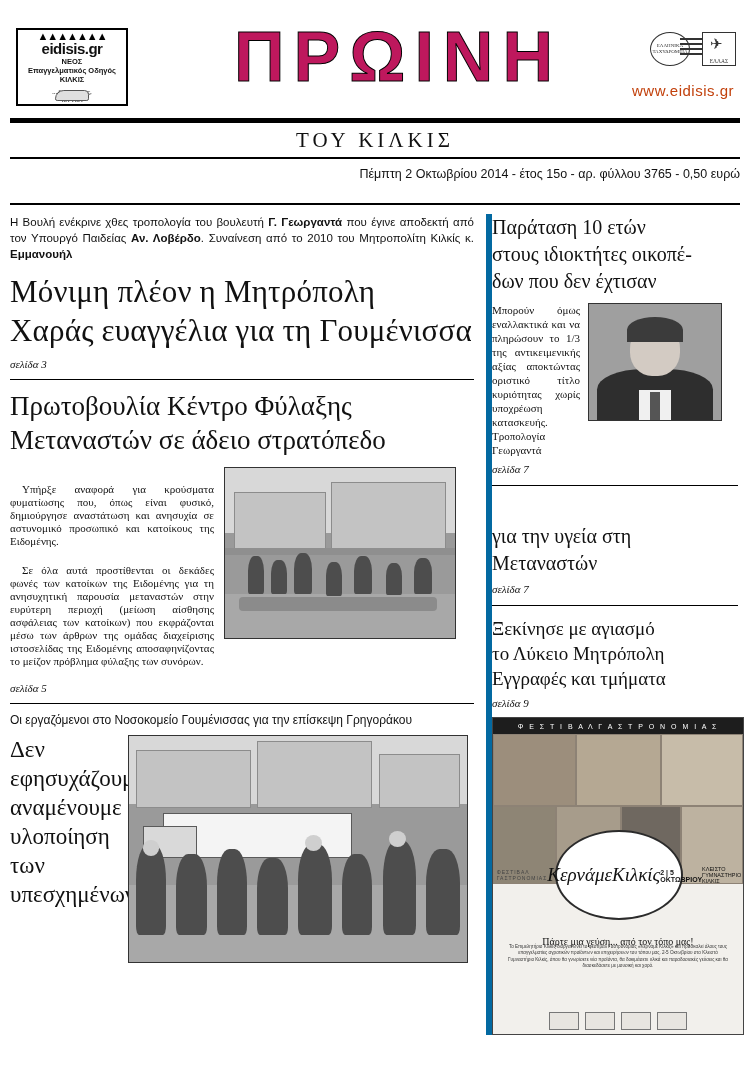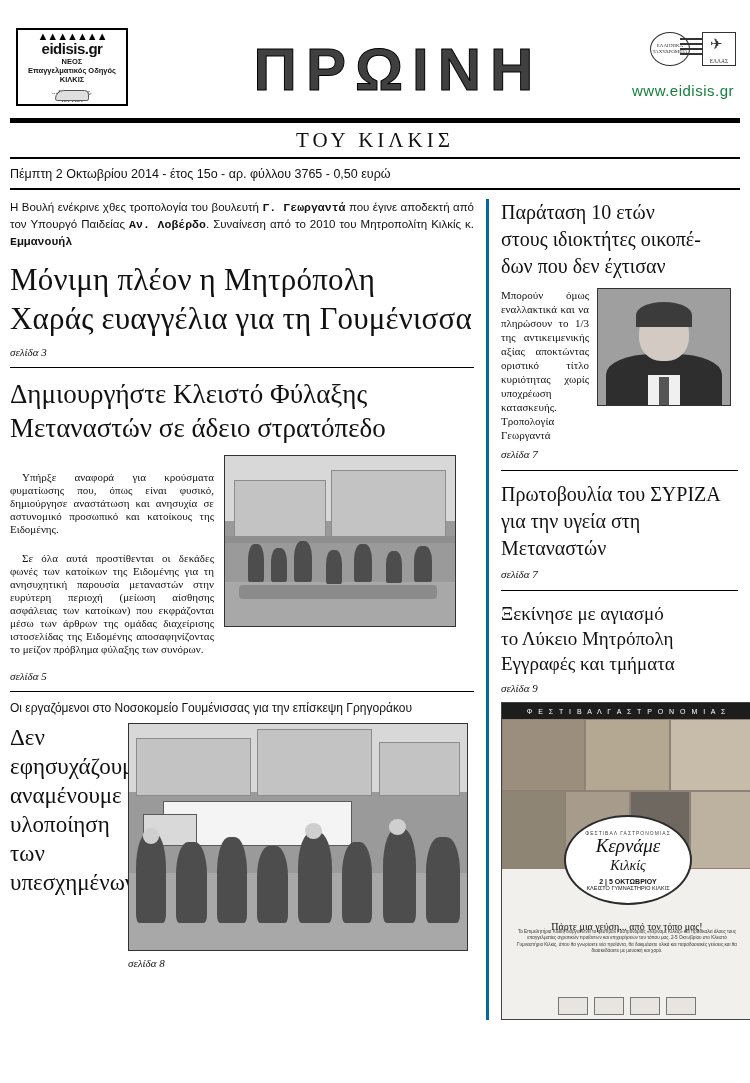--- a/index.html
+++ b/index.html
@@ -27,31 +27,31 @@
   .logo-sub1 { font-family:"Liberation Sans", sans-serif; font-weight:bold; font-size:7.5px; line-height:9px; text-align:center; }
   .logo-sub2 { font-family:"Liberation Sans", sans-serif; font-weight:bold; font-size:7.5px; line-height:9px; text-align:center; }
   .logo-pic { width:34px; height:16px; margin-top:2px; position:relative; }
   .logo-pic .shoe { position:absolute; left:0; top:4px; width:34px; height:11px; background:#dfdfdf; border:1px solid #555; border-radius:12px 6px 3px 3px; }
   .logo-italic { font-family:"Liberation Serif", serif; font-style:italic; font-size:7px; line-height:8px; text-align:center; }
 
   .title-wrap { position:absolute; left:128px; top:4px; width:520px; text-align:center; }
   .title-main {
     font-family:"Liberation Sans", sans-serif;
     font-weight:bold;
-    font-size:60px;
+    font-size:70px;
     letter-spacing:9px;
     line-height:84px;
-    margin:16px;
-    color:#404040;
+    margin:3px;
+    color:#be185d;
     -webkit-text-stroke:1px #000;
   }
   .title-url {
     position:absolute; right:6px; top:74px;
     font-family:"Liberation Sans", sans-serif;
-    font-size:15px; color:#15803d; letter-spacing:0.5px;
+    font-size:15px; color:#c2410c; letter-spacing:0.5px;
   }
 
   .stamps { position:absolute; right:4px; top:24px; width:86px; height:36px; }
   .stamp-circle {
     position:absolute; left:0; top:0; width:40px; height:34px;
     border-radius:50%;
     border:1px solid #333;
     font-size:5px; text-align:center; color:#333;
     display:flex; align-items:center; justify-content:center;
     line-height:6px;
@@ -65,35 +65,35 @@
   }
   .stamp-sq .bird { position:absolute; left:7px; top:4px; font-size:15px; line-height:15px; color:#333; }
 
   .rule-thick { height:5px; background:#000; margin-top:2px; }
   .subtitle {
     text-align:center; font-family:"Liberation Serif", serif;
     font-size:21px; letter-spacing:4px; padding:5px 0 4px 0; font-weight:normal;
   }
   .rule-thin { height:2px; background:#000; }
   .dateline {
-    text-align:left; font-family:"Liberation Sans", sans-serif;
-    font-size:12.5px; padding:8px 0 7px 0; color:#111;
+    text-align:right; font-family:"Liberation Sans", sans-serif;
+    font-size:12.5px; padding:8px 0 22px 0; color:#111;
   }
   .rule-thin2 { height:2px; background:#000; }
 
   
   .body-area { display:flex; margin-top:9px; }
   .col-left { width:476px; padding-right:12px; }
-  .col-right { width:252px; border-left:3px solid #0369a1; padding-left:12px; }
+  .col-right { width:252px; border-left:6px solid #0369a1; }
 
   .kicker {
     font-family:"Liberation Sans", sans-serif;
     font-size:11.5px; line-height:16px; text-align:justify; color:#111;
   }
-  .kicker b { font-weight:bold;font-family:Liberation Mono, monospace; }
+  .kicker b { font-weight:bold; }
 
   .headline1 {
     font-family:"Liberation Serif", serif;
     font-size:31px; line-height:39px; margin:10px 0 0 0; font-weight:normal;
     letter-spacing:0.2px;
   }
   .ref { font-family:"Liberation Serif", serif; font-style:italic; font-size:11px; margin-top:8px; }
 
   .sep { height:1px; background:#000; margin:9px 0 9px 0; }
 
@@ -149,26 +149,26 @@
     margin-top:8px; border:1px solid #444; width:252px; height:318px;
     background:#f2f0ec; position:relative; overflow:hidden;
   }
   .ad-top { height:16px; background:#1d1d1d; color:#fff; font-family:"Liberation Sans", sans-serif;
     font-size:7px; letter-spacing:2px; display:flex; align-items:center; justify-content:center; }
   .ad-photos { position:relative; height:150px; background:#cfc6b8; }
   .ad-photos .p { position:absolute; background:#b9ada0; border:1px solid #8d8275; }
   .ad-circle {
     position:absolute; left:62px; top:112px; width:128px; height:90px;
     border-radius:50%; background:#ffffff; border:2px solid #2b2b2b;
-    display:flex; flex-direction:column; align-items:center; justify-content:center;
+    display:flex; flex-direction:row; align-items:center; justify-content:center;
     z-index:5;
   }
   .ad-circle .tiny { font-family:"Liberation Sans", sans-serif; font-size:5px; letter-spacing:1px; color:#444; }
   .ad-circle .w1 { font-family:"Liberation Serif", serif; font-style:italic; font-size:19px; line-height:20px; }
-  .ad-circle .w2 { font-family:"Liberation Serif", serif; font-style:italic; font-size:14px; line-height:20px; }
+  .ad-circle .w2 { font-family:"Liberation Serif", serif; font-style:italic; font-size:19px; line-height:20px; }
   .ad-circle .d1 { font-family:"Liberation Sans", sans-serif; font-size:7px; font-weight:bold; margin-top:2px; }
   .ad-circle .d2 { font-family:"Liberation Sans", sans-serif; font-size:5.5px; }
   .ad-slogan {
     position:absolute; left:0; right:0; top:218px; text-align:center;
     font-family:"Liberation Serif", serif; font-size:10px;
   }
   .ad-fine {
     position:absolute; left:14px; right:14px; top:226px;
     font-family:"Liberation Sans", sans-serif; font-size:4.6px; line-height:6.4px;
     text-align:center; color:#333;
@@ -252,21 +252,21 @@
 
       <h2 class="headline1">
         <span>Μόνιμη  πλέον η Μητρόπολη</span><br>
         <span>Χαράς ευαγγέλια για τη Γουμένισσα</span>
       </h2>
       <div class="ref">σελίδα 3</div>
 
       <div class="sep"></div>
 
       <h2 class="headline2">
-        <span>Δημιουργήστε Κλειστό Φύλαξης</span><br>
+        <span>Πρωτοβουλία Κέντρο Φύλαξης</span><br>
         <span>Μεταναστών σε άδειο στρατόπεδο</span>
       </h2>
 
       <div class="story-row">
         <div class="story-text">
           <p>Υπήρξε αναφορά για κρούσματα φυματίωσης που, όπως είναι φυσικό, δημιούργησε αναστάτωση και ανησυχία σε αστυνομικό προσωπικό και κατοίκους της Ειδομένης.</p>
           <p>Σε όλα αυτά προστίθενται οι δεκάδες φωνές των κατοίκων της Ειδομένης για τη ανησυχητική παρουσία μεταναστών στην ευρύτερη περιοχή (μείωση αίσθησης ασφάλειας των κατοίκων) που εκφράζονται μέσω των άρθρων της ομάδας διαχείρισης ιστοσελίδας της Ειδομένης αποσαφηνίζοντας το μείζον πρόβλημα φύλαξης των συνόρων.</p>
         </div>
         <div class="photo ph1">
           <div class="gimg">
@@ -311,21 +311,20 @@
               <div class="fig" style="left:38%;top:54%;width:9%;height:34%;"></div>
               <div class="fig" style="left:50%;top:48%;width:10%;height:40%;"></div>
               <div class="fig" style="left:63%;top:52%;width:9%;height:36%;"></div>
               <div class="fig" style="left:75%;top:46%;width:10%;height:42%;"></div>
               <div class="fig" style="left:88%;top:50%;width:10%;height:38%;"></div>
               <div class="face" style="left:4%;top:46%;width:5%;height:7%;"></div>
               <div class="face" style="left:52%;top:44%;width:5%;height:7%;"></div>
               <div class="face" style="left:77%;top:42%;width:5%;height:7%;"></div>
             </div>
           </div>
-          <div class="capt">σελίδα 8</div>
         </div>
       </div>
 
     </div>
 
     <div class="col-right">
 
       <h3 class="r-head">
         <span>Παράταση 10 ετών</span><br>
         <span>στους ιδιοκτήτες οικοπέ-</span><br>
@@ -345,21 +344,21 @@
             <div class="head"></div>
             <div class="hair"></div>
           </div>
         </div>
       </div>
       <div class="r-ref">σελίδα 7</div>
 
       <div class="r-sep"></div>
 
       <h3 class="r-head">
-        <span>Πρωτοβουλία του ΣΥΡΙΖΑ</span><br>
+        <br>
         <span>για την υγεία στη Μεταναστών</span>
       </h3>
       <div class="r-ref">σελίδα 7</div>
 
       <div class="r-sep"></div>
 
       <h3 class="r-head" style="font-size:19px;line-height:25px;">
         <span>Ξεκίνησε με αγιασμό</span><br>
         <span>το Λύκειο Μητρόπολη</span><br>
         <span>Εγγραφές και τμήματα</span>

